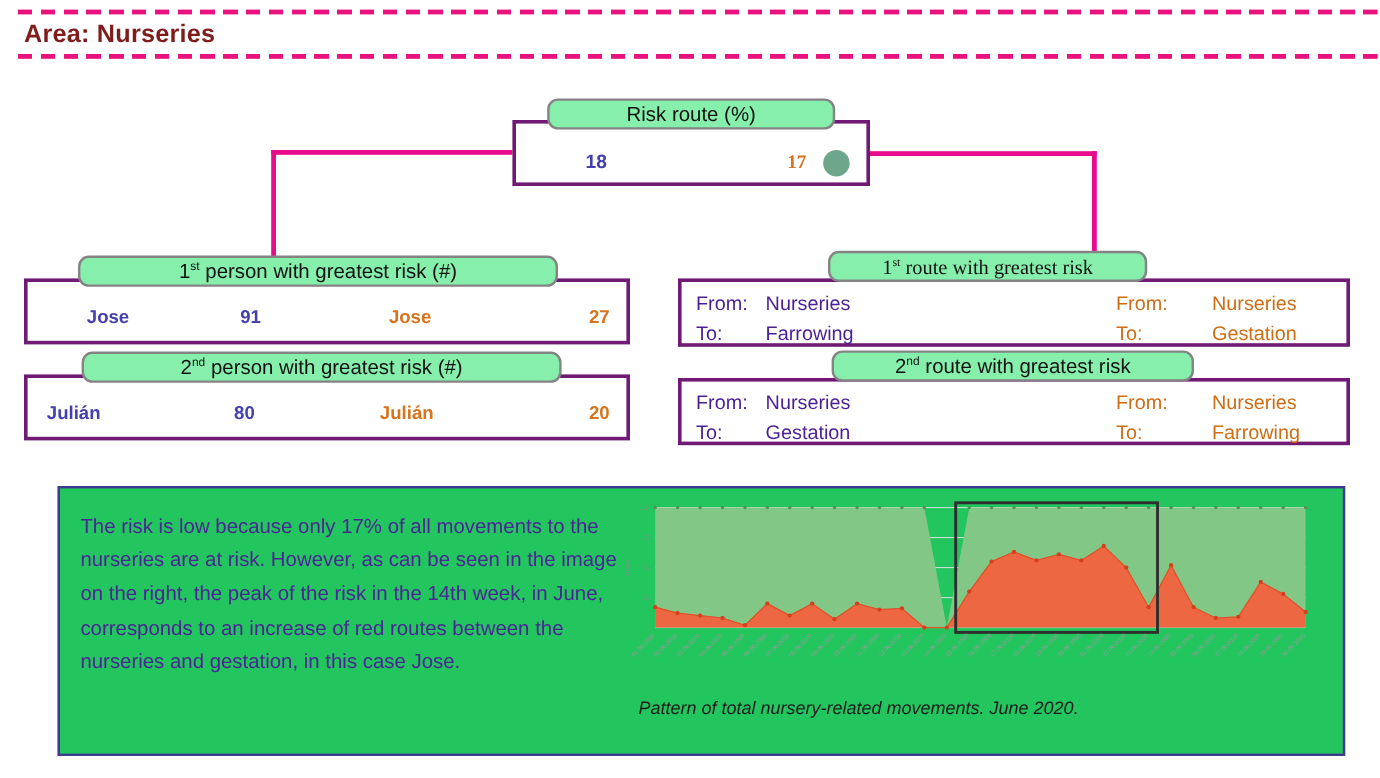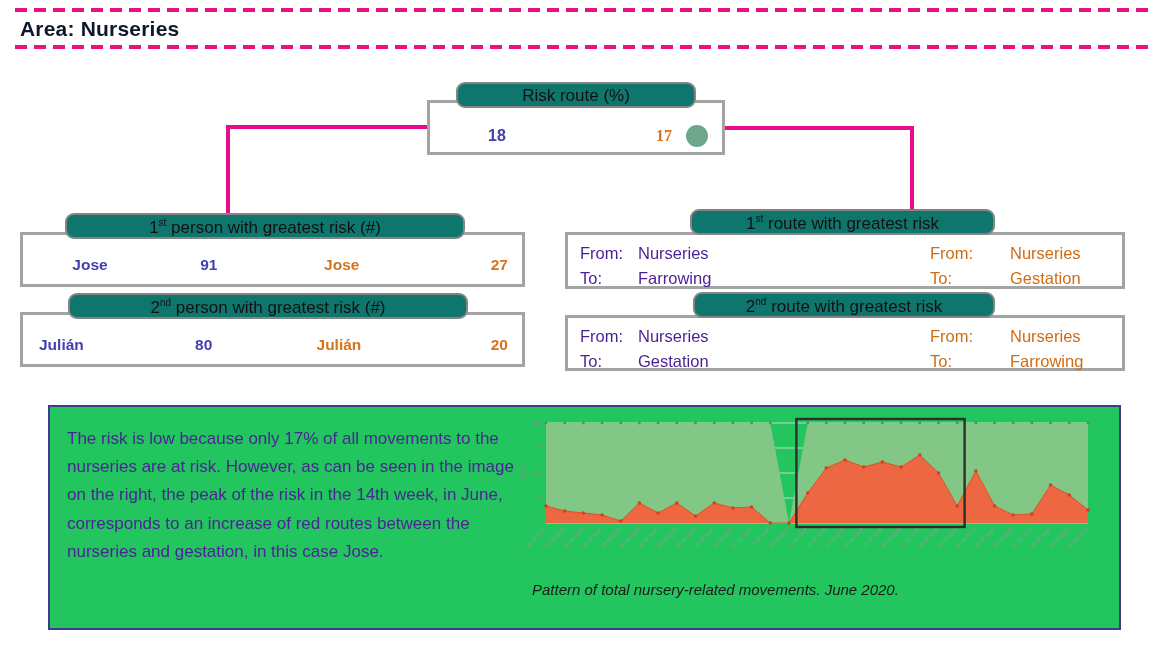--- a/index.html
+++ b/index.html
@@ -4,29 +4,29 @@
 <style>
   * { box-sizing: border-box; margin: 0; padding: 0; }
   html, body { width: 1150px; height: 648px; background: #ffffff; overflow: hidden;
     font-family: "Liberation Sans", sans-serif; position: relative; }
 
   .dashline { position: absolute; left: 15px; right: 2px; height: 4px;
     background: repeating-linear-gradient(90deg, #e8117e 0 12px, transparent 12px 19px); }
   #dash-top { top: 8px; }
   #dash-bottom { top: 45px; }
   #area-title { position: absolute; left: 20px; top: 17px; font-size: 21px; font-weight: bold;
-    color: #0f172a; letter-spacing: 0.2px; }
+    color: #7f1d1d; letter-spacing: 0.2px; }
 
   .connector { position: absolute; background: #e80c8c; }
 
-  .tab { position: absolute; background: #0f766e; border: 2px solid #848484; border-radius: 9px;
+  .tab { position: absolute; background: #86efac; border: 2px solid #848484; border-radius: 9px;
     text-align: center; font-size: 17px; color: #111; padding-top: 2px; height: 26px; z-index: 3; }
   .tab sup { font-size: 10px; text-align: center; }
 
-  .gbox { position: absolute; background: #ffffff; border: 3px solid #a3a3a3; z-index: 2; }
+  .gbox { position: absolute; background: #ffffff; border: 3px solid #701a75; z-index: 2; }
 
   .risk-values { position: absolute; left: 0; right: 0; top: 16px; bottom: 0; display: flex;
     align-items: center; padding: 0 14px 0 58px; font-weight: bold; font-size: 16px; }
   .blue-val { color: #4440b0; }
   .orange-val { color: #d8731d; }
   .risk-values .orange-val { margin-left: auto; font-family: Liberation Serif, serif; }
   .green-dot { width: 22px; height: 22px; border-radius: 50%; background: #6da68a; margin-left: 14px; }
 
   .person-values { position: absolute; left: 10px; right: 14px; top: 21px; display: flex;
     font-weight: bold; font-size: 15.5px; }
@@ -89,21 +89,21 @@
 </div>
 <div class="gbox" style="left:20px; top:312px; width:505px; height:55px;">
   <div class="person-values" style="left:2px;justify-content:space-between;">
     <span class="c1 blue-val" style="text-align:left; padding-left:14px;">Julián</span>
     <span class="c2 blue-val">80</span>
     <span class="c3 orange-val">Julián</span>
     <span class="c4 orange-val">20</span>
   </div>
 </div>
 
-<div class="tab" style="left:690px; top:209px; width:305px;">
+<div class="tab" style="left:690px; top:209px; width:266px;font-family:Liberation Serif, serif;">
   <span>1</span><sup>st</sup><span> route with greatest risk</span>
 </div>
 <div class="gbox" style="left:565px; top:232px; width:560px; height:57px;">
   <div class="route-col purple">
     <div><span class="lbl">From:</span><span>Nurseries</span></div>
     <div><span class="lbl">To:</span><span>Farrowing</span></div>
   </div>
   <div class="route-col orange">
     <div><span class="lbl">From:</span><span>Nurseries</span></div>
     <div><span class="lbl">To:</span><span>Gestation</span></div>

